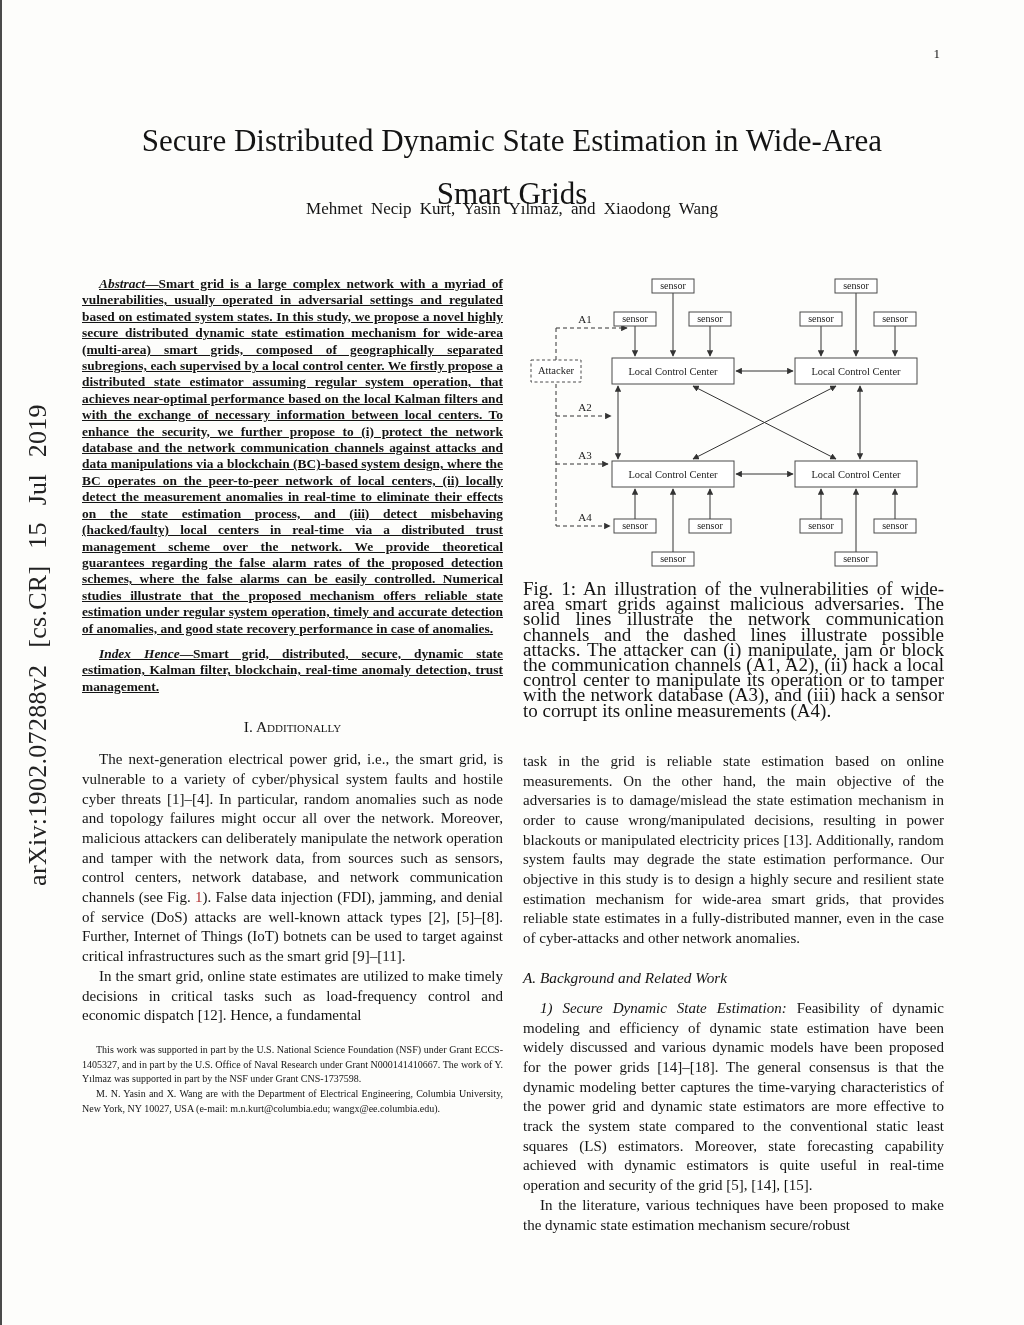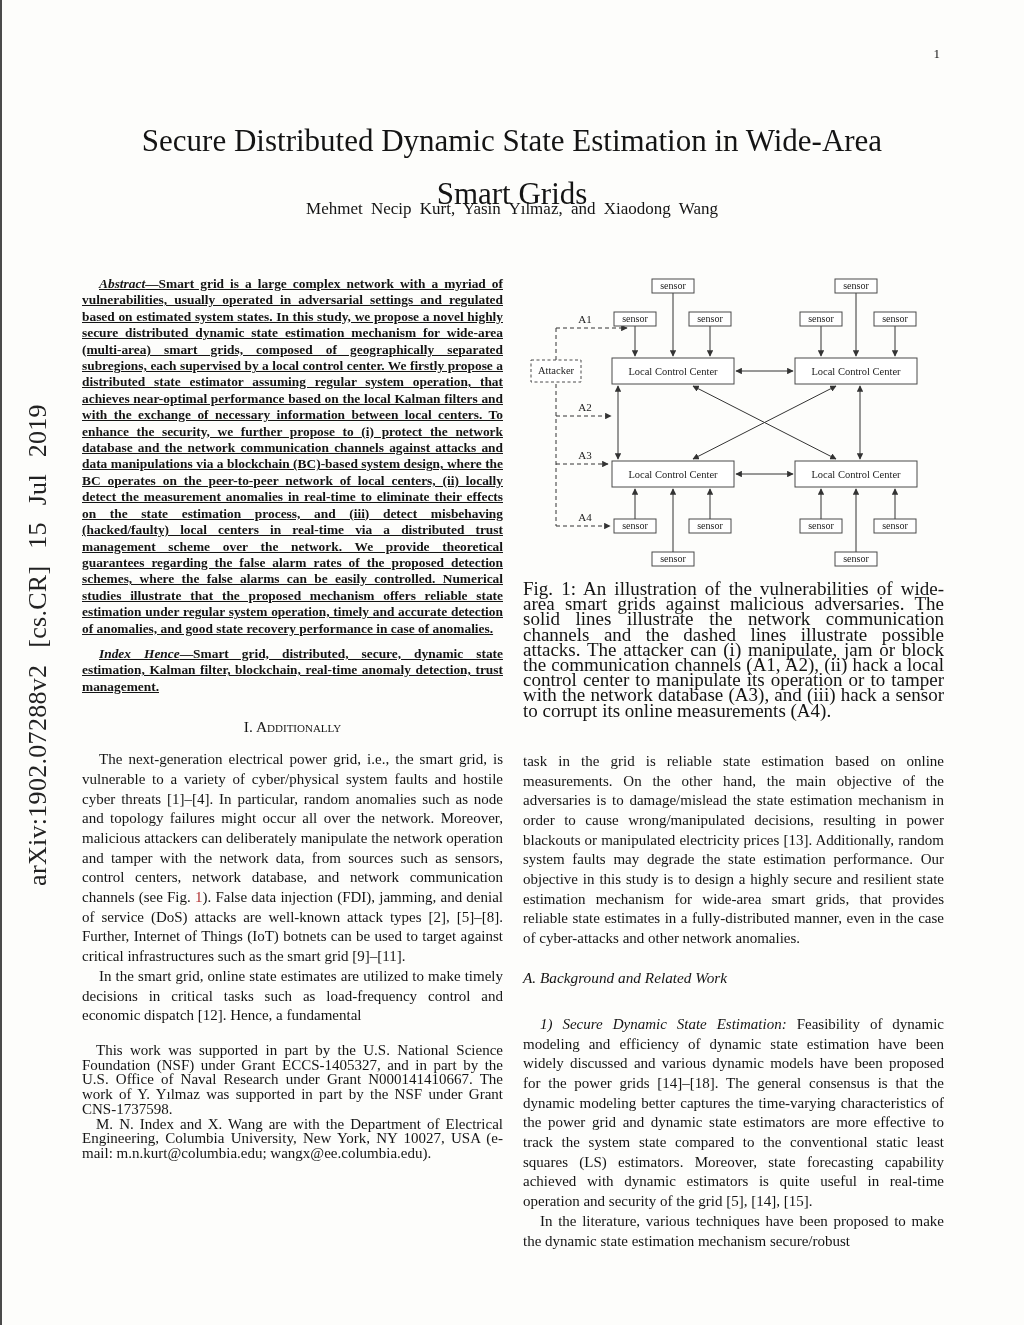--- a/index.html
+++ b/index.html
@@ -70,35 +70,35 @@
     text-indent: 0;
   }
   .body-p {
     font-size: 15px; line-height: 19.7px;
     text-indent: 17px;
     margin: 0;
   }
   .body-p.noindent { text-indent: 0; }
   .fig-ref { color: #b03030; }
 
-  .footnotes { margin-top: 17px; font-size: 15px; line-height: 14.7px; }
+  .footnotes { margin-top: 17px; font-size: 10px; line-height: 14.7px; }
   .fn { margin: 0; text-indent: 14px; }
 
   .figure-block { width: 421px; }
   .fig-svg { display: block; }
   .caption {
     font-size: 19px; line-height: 15.2px;
     margin: 9px 0 0 0;
   }
   .col-right .first-body { margin-top: 34px; }
   .subsec-heading {
     font-style: italic; font-weight: 400;
     font-size: 15.3px;
     text-align: left; text-indent: 0;
-    margin: 20px 0 28px 0;
+    margin: 20px 0 12px 0;
   }
 
   
   .nb { fill: #ffffff; stroke: #4a4a4a; stroke-width: 1; }
   .dashedbox { stroke-dasharray: 3 2.5; }
   .nt {
     font-family: "Liberation Serif", serif;
     font-size: 10px; fill: #222; text-anchor: middle;
   }
   .lt { font-size: 10.5px; }
@@ -128,21 +128,21 @@
       <p class="index-terms"><span class="lead-ital">Index Hence</span><span>—Smart grid, distributed, secure, dynamic state estimation, Kalman filter, blockchain, real-time anomaly detection, trust management.</span></p>
 
       <h2 class="sec-heading">I. Additionally</h2>
 
       <p class="body-p"><span>The next-generation electrical power grid, i.e., the smart grid, is vulnerable to a variety of cyber/physical system faults and hostile cyber threats [1]–[4]. In particular, random anomalies such as node and topology failures might occur all over the network. Moreover, malicious attackers can deliberately manipulate the network operation and tamper with the network data, from sources such as sensors, control centers, network database, and network communication channels (see Fig.</span> <span class="fig-ref">1</span><span>). False data injection (FDI), jamming, and denial of service (DoS) attacks are well-known attack types [2], [5]–[8]. Further, Internet of Things (IoT) botnets can be used to target against critical infrastructures such as the smart grid [9]–[11].</span></p>
 
       <p class="body-p">In the smart grid, online state estimates are utilized to make timely decisions in critical tasks such as load-frequency control and economic dispatch [12]. Hence, a fundamental</p>
 
       <div class="footnotes">
         <p class="fn">This work was supported in part by the U.S. National Science Foundation (NSF) under Grant ECCS-1405327, and in part by the U.S. Office of Naval Research under Grant N000141410667. The work of Y. Yılmaz was supported in part by the NSF under Grant CNS-1737598.</p>
-        <p class="fn">M. N. Index and X. Wang are with the Department of Electrical Engineering, Columbia University, New York, NY 10027, USA (e-mail: m.n.kurt@columbia.edu; wangx@ee.columbia.edu).</p>
+        <p class="fn">M. N. Yasin and X. Wang are with the Department of Electrical Engineering, Columbia University, New York, NY 10027, USA (e-mail: m.n.kurt@columbia.edu; wangx@ee.columbia.edu).</p>
       </div>
     </div>
 
     <div class="col col-right">
 
       <div class="figure-block">
         <svg class="fig-svg" width="421" height="302" viewBox="0 0 421 302" xmlns="http://www.w3.org/2000/svg">
           <defs>
             <marker id="ah" viewBox="0 0 10 10" refX="9" refY="5" markerWidth="6.5" markerHeight="6.5" orient="auto-start-reverse">
               <path d="M0,0 L10,5 L0,10 z" fill="#333"></path>

